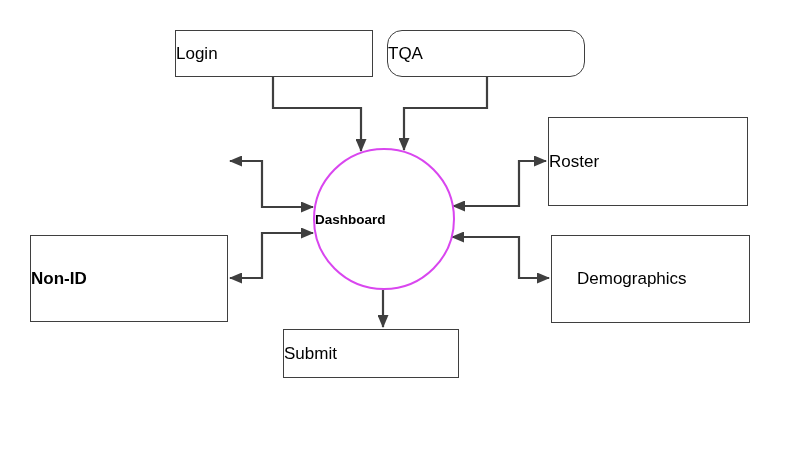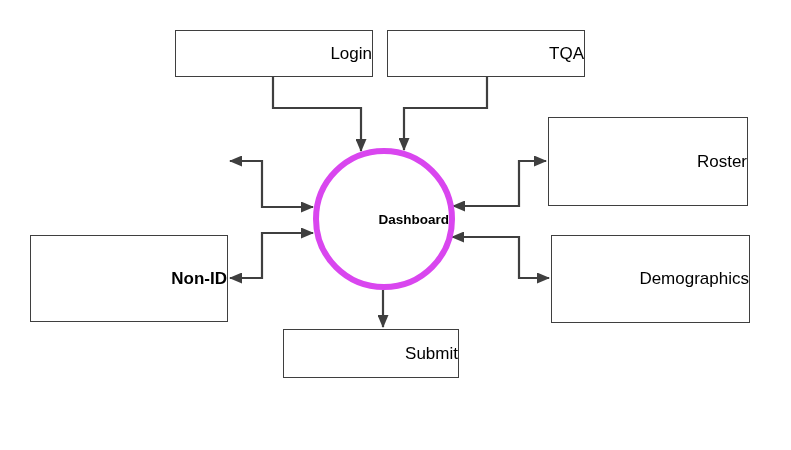--- a/index.html
+++ b/index.html
@@ -19,39 +19,39 @@
     position: absolute;
     left: 0;
     top: 0;
     width: 791px;
     height: 450px;
   }
   .node {
     position: absolute;
     display: flex;
     align-items: center;
-    justify-content: flex-end;
+    justify-content: flex-start;
     box-sizing: border-box;
     background: #ffffff;
     border: 1.5px solid #3f3f3f;
     color: #000000;
     font-size: 17px;
     text-align: center;
   }
   .node-login        { left: 175px; top: 30px;  width: 198px; height: 47px; }
-  .node-tqa          { left: 387px; top: 30px;  width: 198px; height: 47px; }
+  .node-tqa          { left: 387px; top: 30px;  width: 198px; height: 47px; border-radius: 15px; }
   .node-verify       { left: 29px;  top: 118px; width: 199px; height: 87px; }
   .node-nonid        { left: 30px;  top: 235px; width: 198px; height: 87px; font-weight: bold; }
   .node-roster       { left: 548px; top: 117px; width: 200px; height: 89px; }
   .node-demographics { left: 551px; top: 235px; width: 199px; height: 88px; padding-left: 25px; }
   .node-submit       { left: 283px; top: 329px; width: 176px; height: 49px; }
   .node-dashboard {
     left: 313px; top: 148px; width: 142px; height: 142px;
     border-radius: 50%;
-    border: 6px solid #d946ef;
+    border: 2px solid #d946ef;
     font-size: 13.5px;
     font-weight: bold;
     z-index: 1;
   }
 </style>
 </head>
 <body>
 
 <div class="stage">
 

